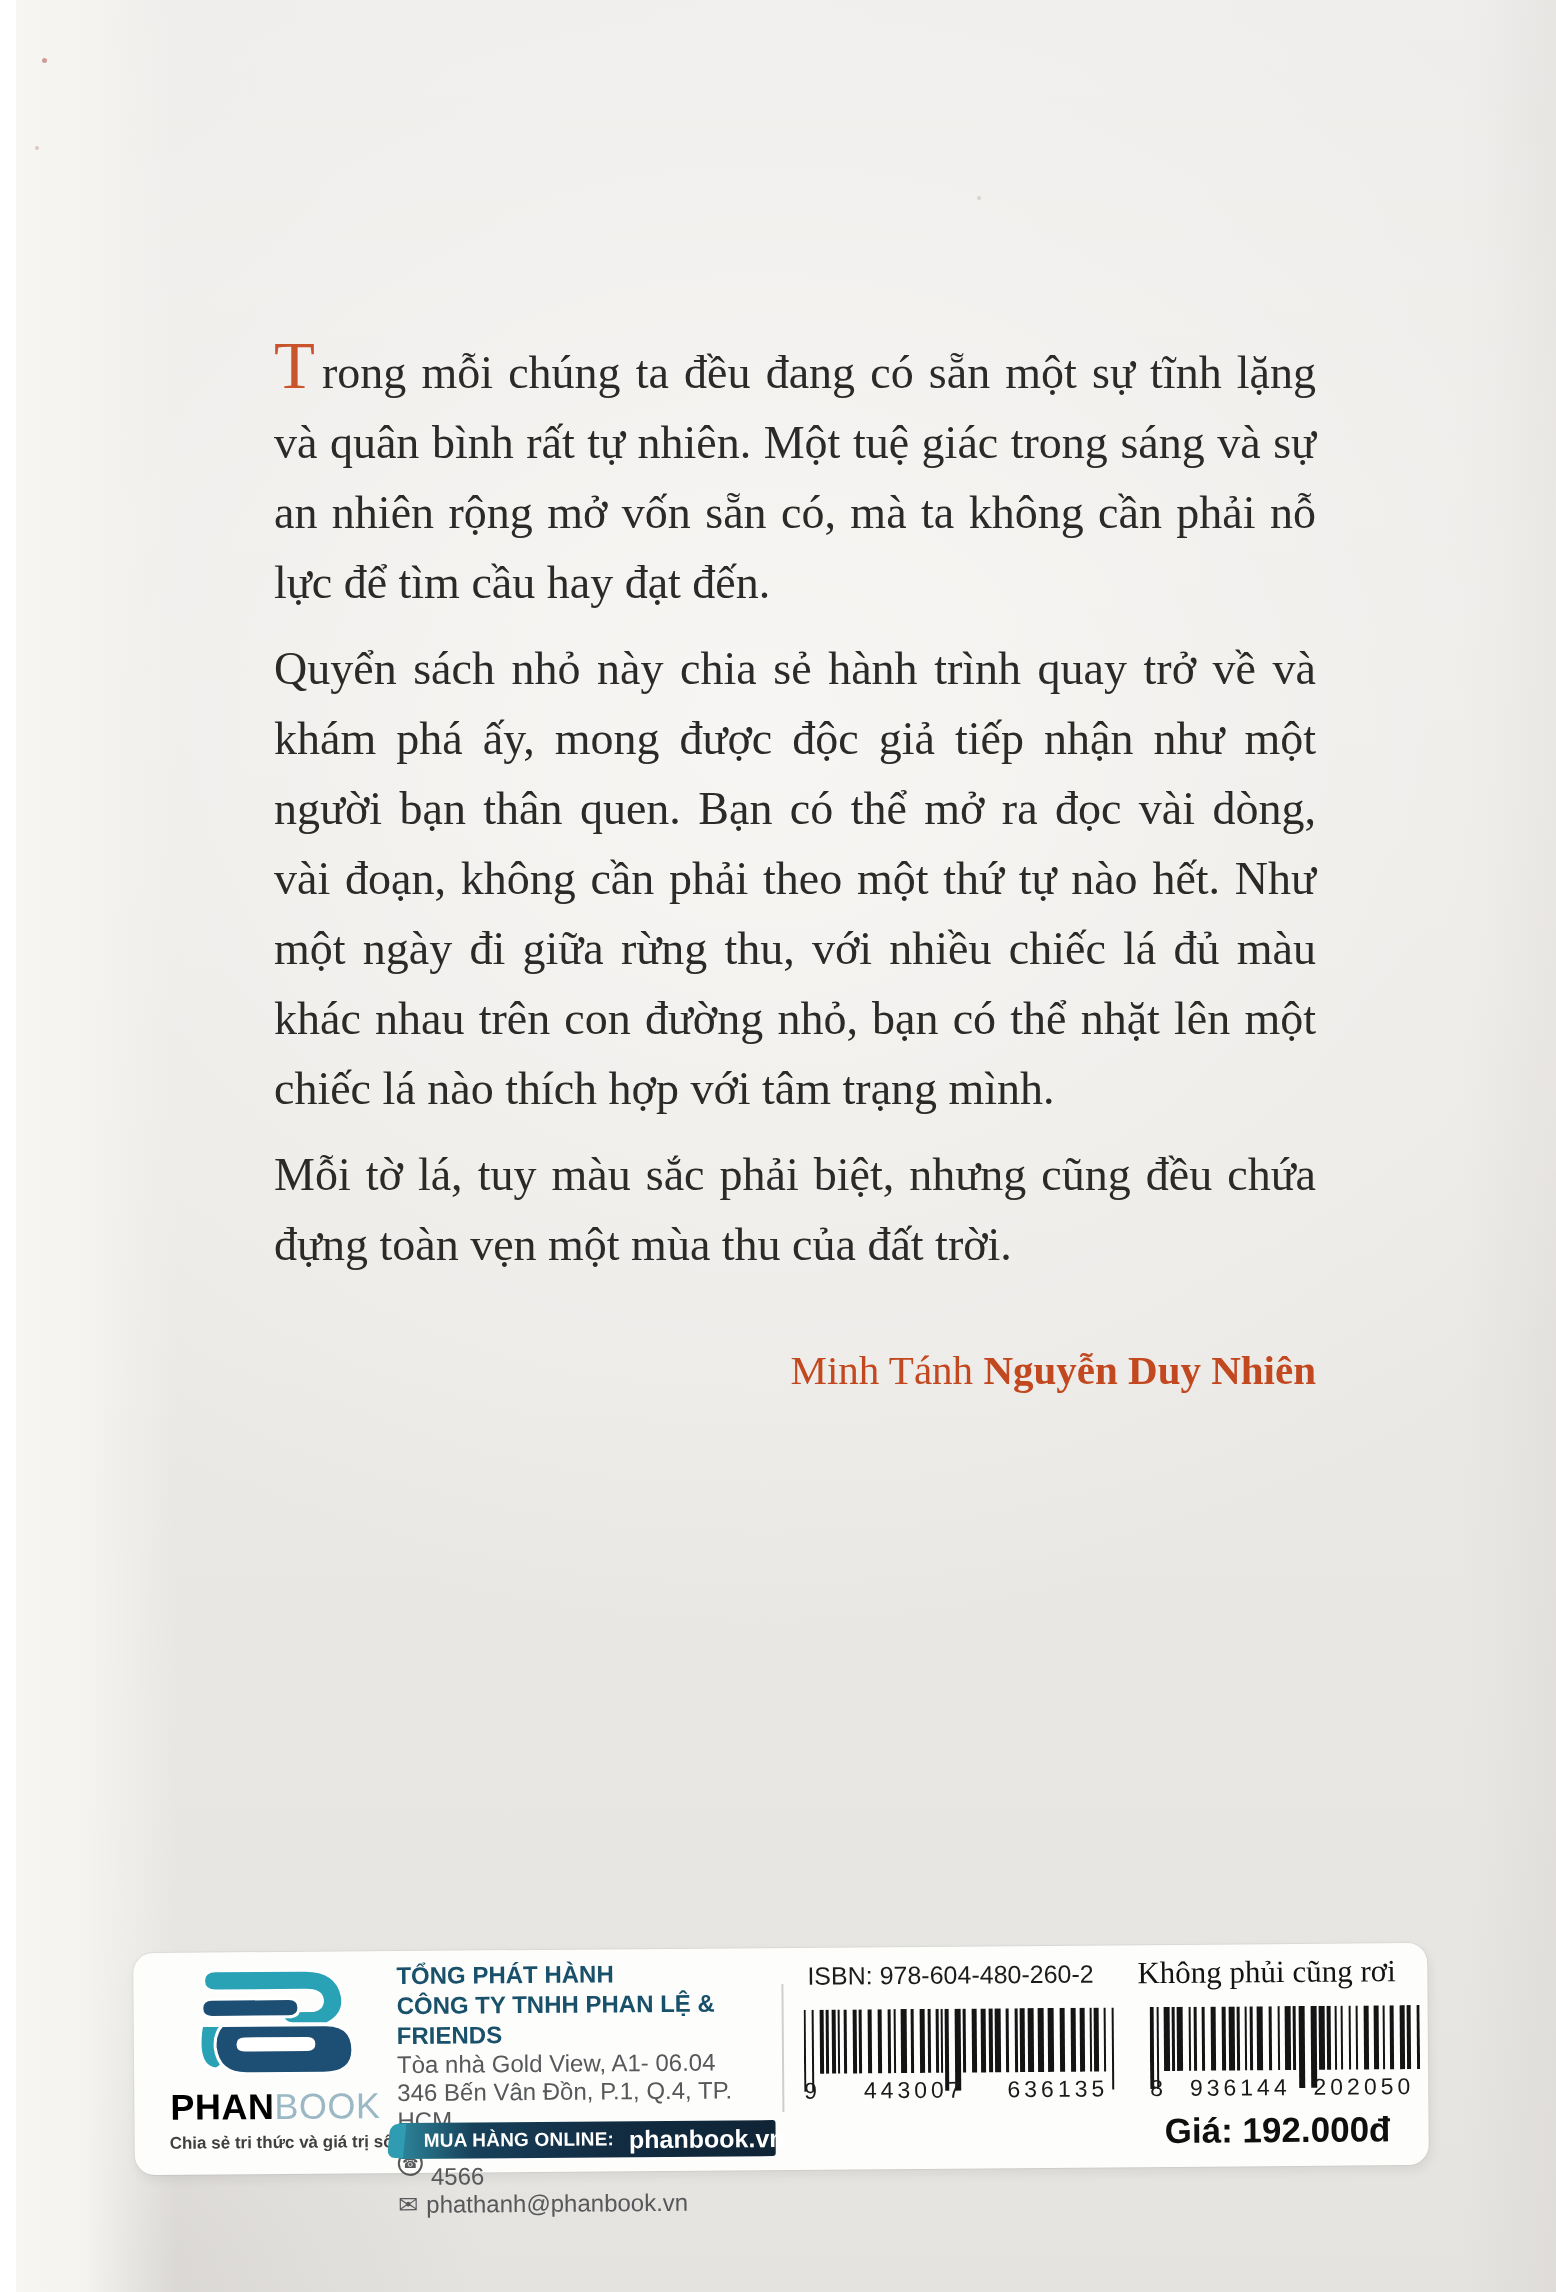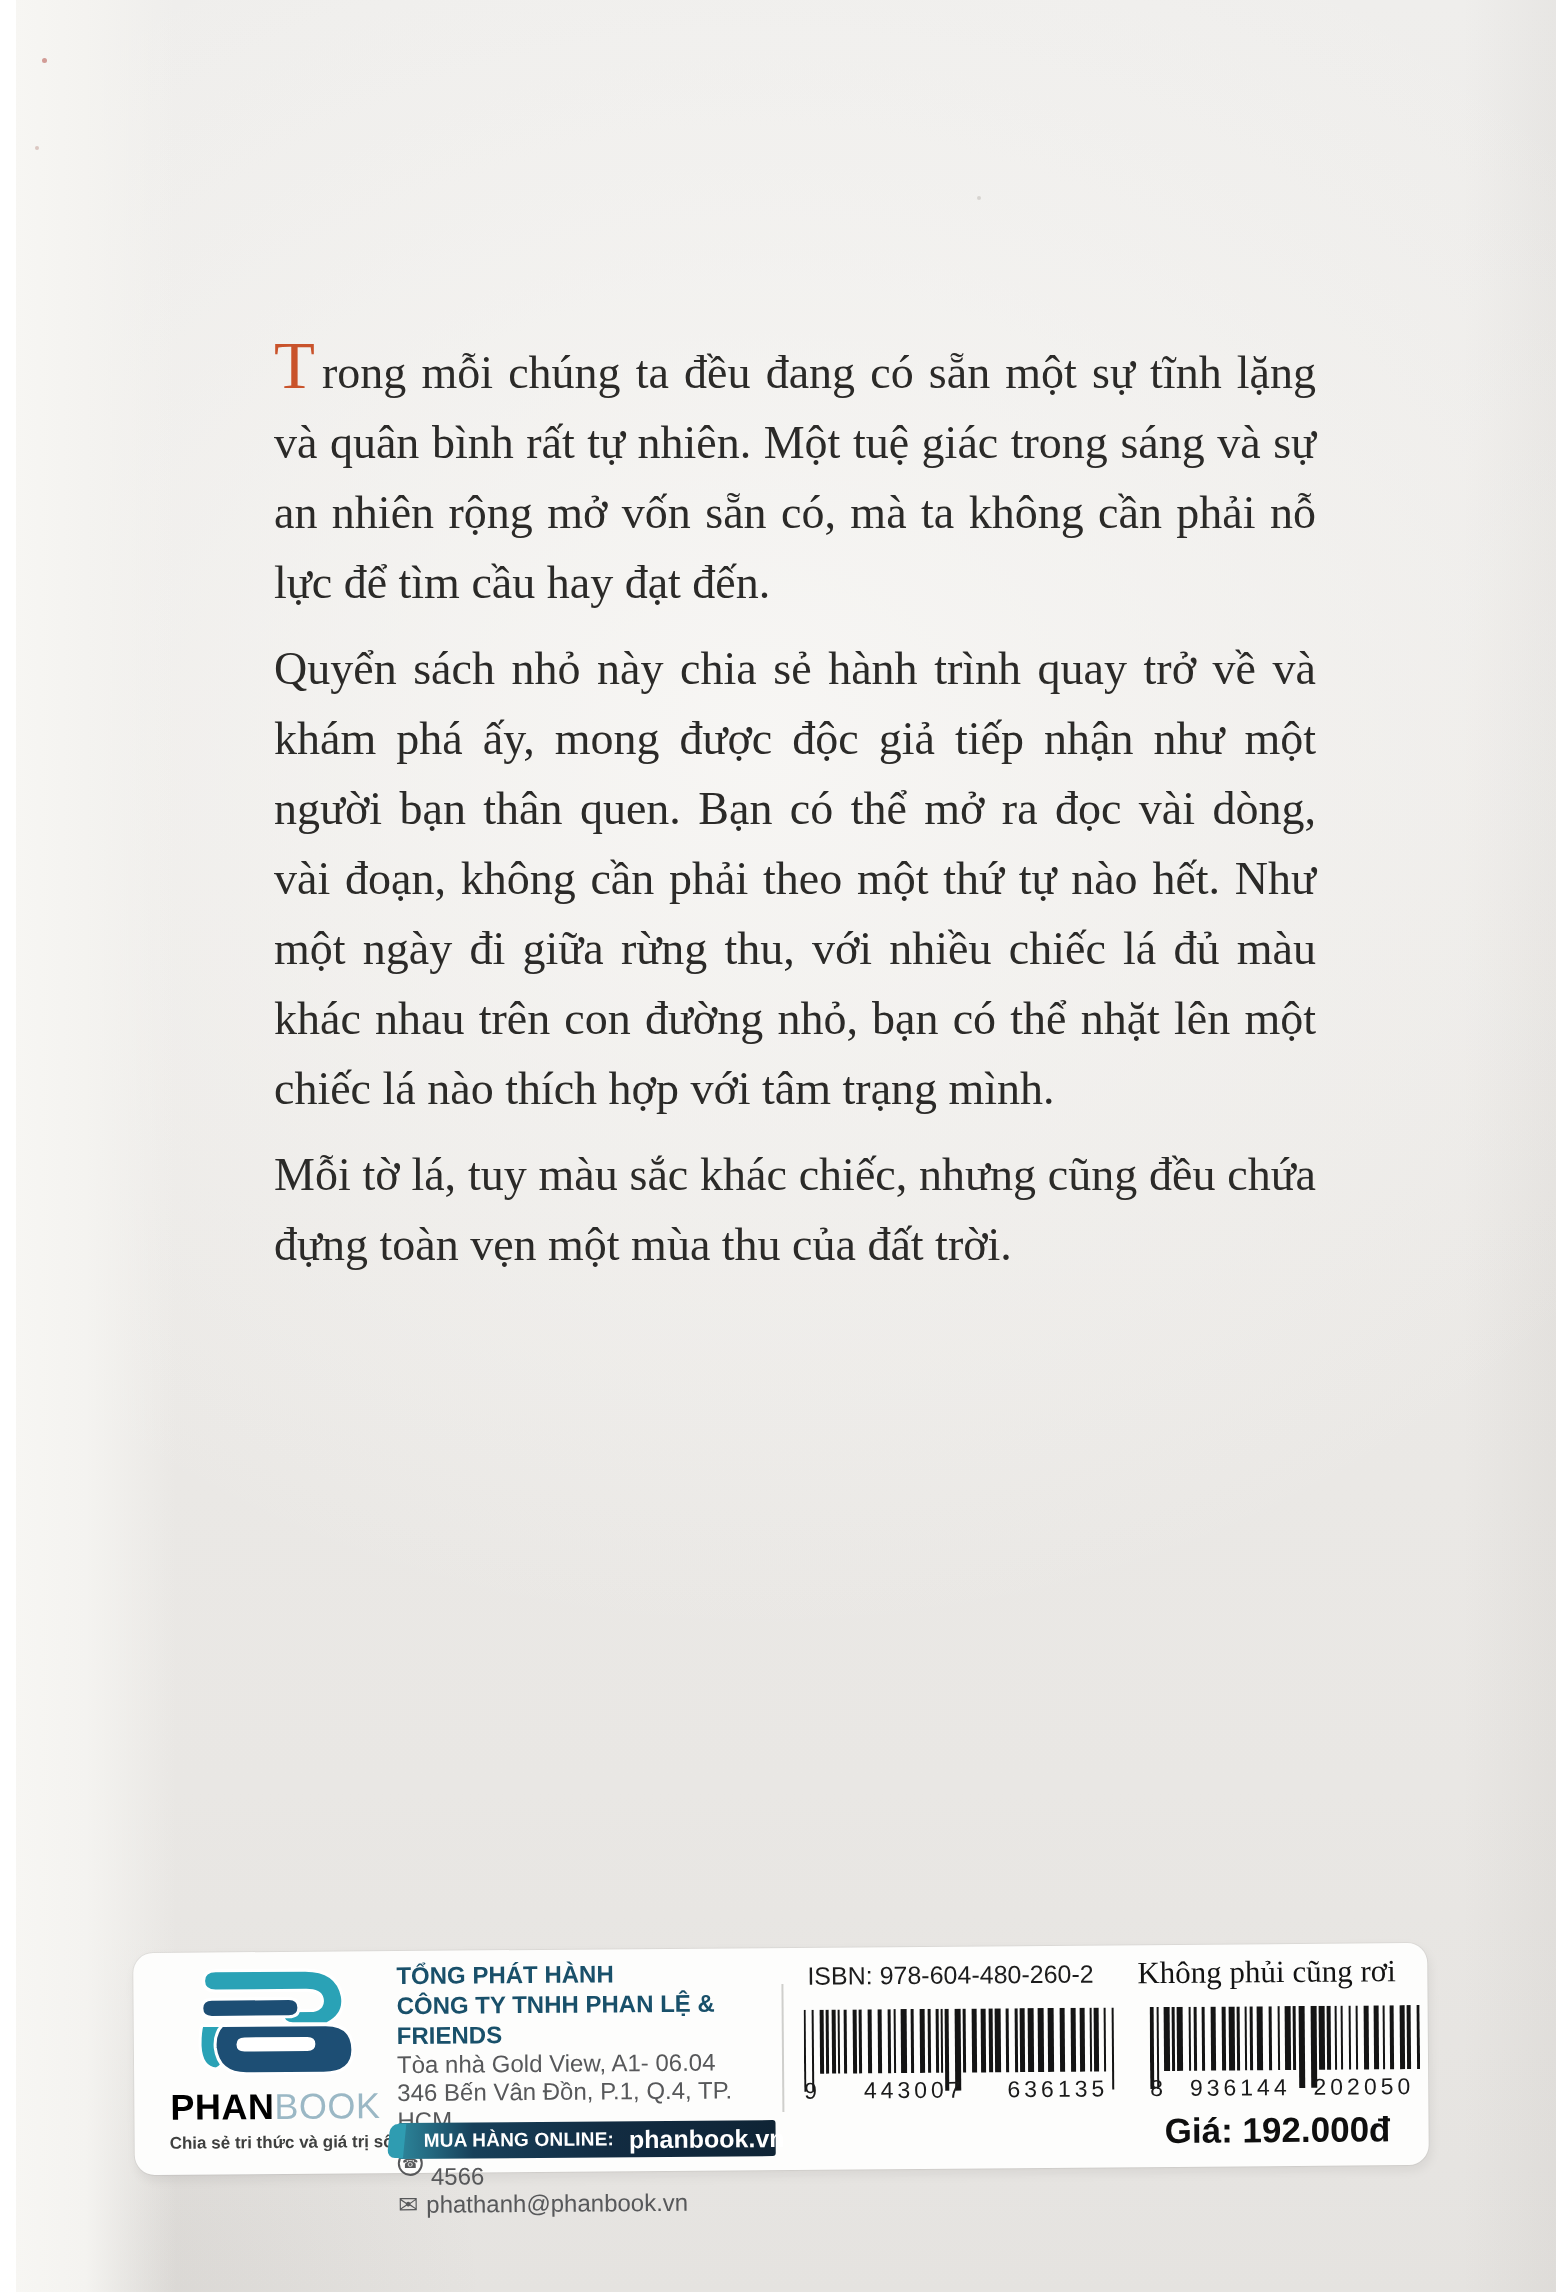--- a/index.html
+++ b/index.html
@@ -119,21 +119,22 @@
 
 <div class="page">
 
   <div class="speck" style="left:26px;top:58px;width:5px;height:5px;background:#b4524a;opacity:.55;"></div>
   <div class="speck" style="left:19px;top:146px;width:4px;height:4px;background:#c09a92;opacity:.5;"></div>
   <div class="speck" style="left:961px;top:196px;width:4px;height:4px;background:#cfccc8;opacity:.8;"></div>
 
   <div class="blurb">
     <p><span class="dropcap">T</span><span>rong mỗi chúng ta đều đang có sẵn một sự tĩnh lặng và quân bình rất tự nhiên. Một tuệ giác trong sáng và sự an nhiên rộng mở vốn sẵn có, mà ta không cần phải nỗ lực để tìm cầu hay đạt đến.</span></p>
     <p>Quyển sách nhỏ này chia sẻ hành trình quay trở về và khám phá ấy, mong được độc giả tiếp nhận như một người bạn thân quen. Bạn có thể mở ra đọc vài dòng, vài đoạn, không cần phải theo một thứ tự nào hết. Như một ngày đi giữa rừng thu, với nhiều chiếc lá đủ màu khác nhau trên con đường nhỏ, bạn có thể nhặt lên một chiếc lá nào thích hợp với tâm trạng mình.</p>
-    <p>Mỗi tờ lá, tuy màu sắc khác chiếc, nhưng cũng đều chứa đựng toàn vẹn một mùa thu của đất trời.</p>
+    <p>Mỗi tờ lá, tuy màu sắc phải biệt, nhưng cũng đều chứa đựng toàn vẹn một mùa thu của đất trời.</p>
+    <div class="author-line"><span>Minh Tánh </span><span class="author-name">Nguyễn Duy Nhiên</span></div>
   </div>
 
   <div class="label-box">
 
     <div class="logo-col">
       <svg class="logo-mark" width="172" height="112" viewBox="0 0 170 110">
         <g stroke="#ffffff" stroke-width="3" stroke-linejoin="round">
           <path fill="#2aa2b6" d="M30 4 H118 Q150 4 155 30 Q158 48 140 57 H106 Q96 57 96 48 V44 H126 Q137 42 135 32 Q133 24 119 24 H30 Q18 24 18 14 Q18 4 30 4 Z"></path>
           <path fill="#1d4e74" d="M26 32 H102 Q112 32 112 41 Q112 50 102 50 H26 Q16 50 16 41 Q16 32 26 32 Z"></path>
           <path fill="#2aa2b6" d="M16 58 H46 Q42 96 30 101 Q15 100 14 78 Q14 64 16 58 Z"></path>

